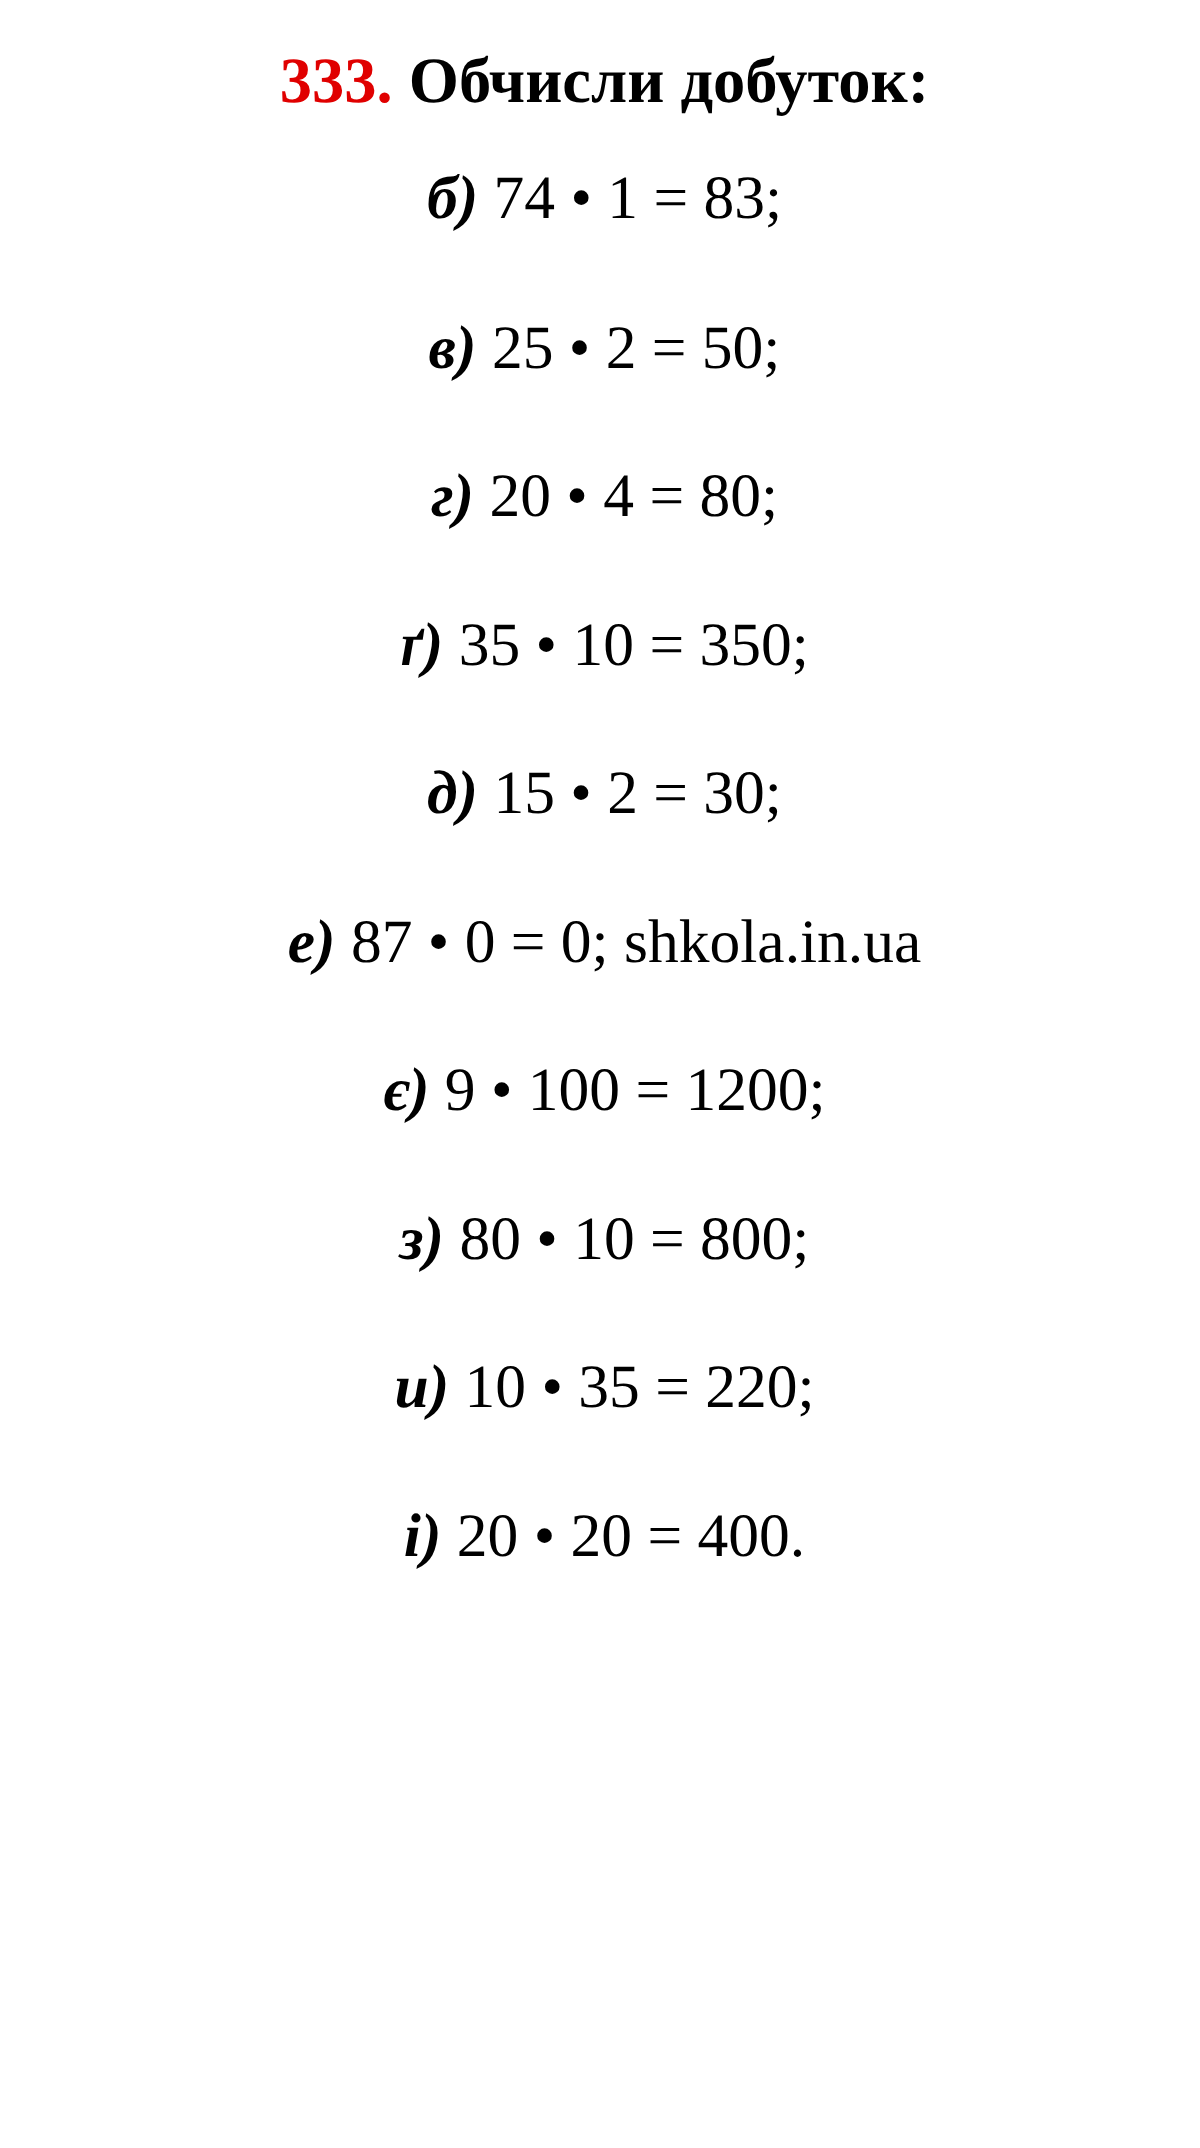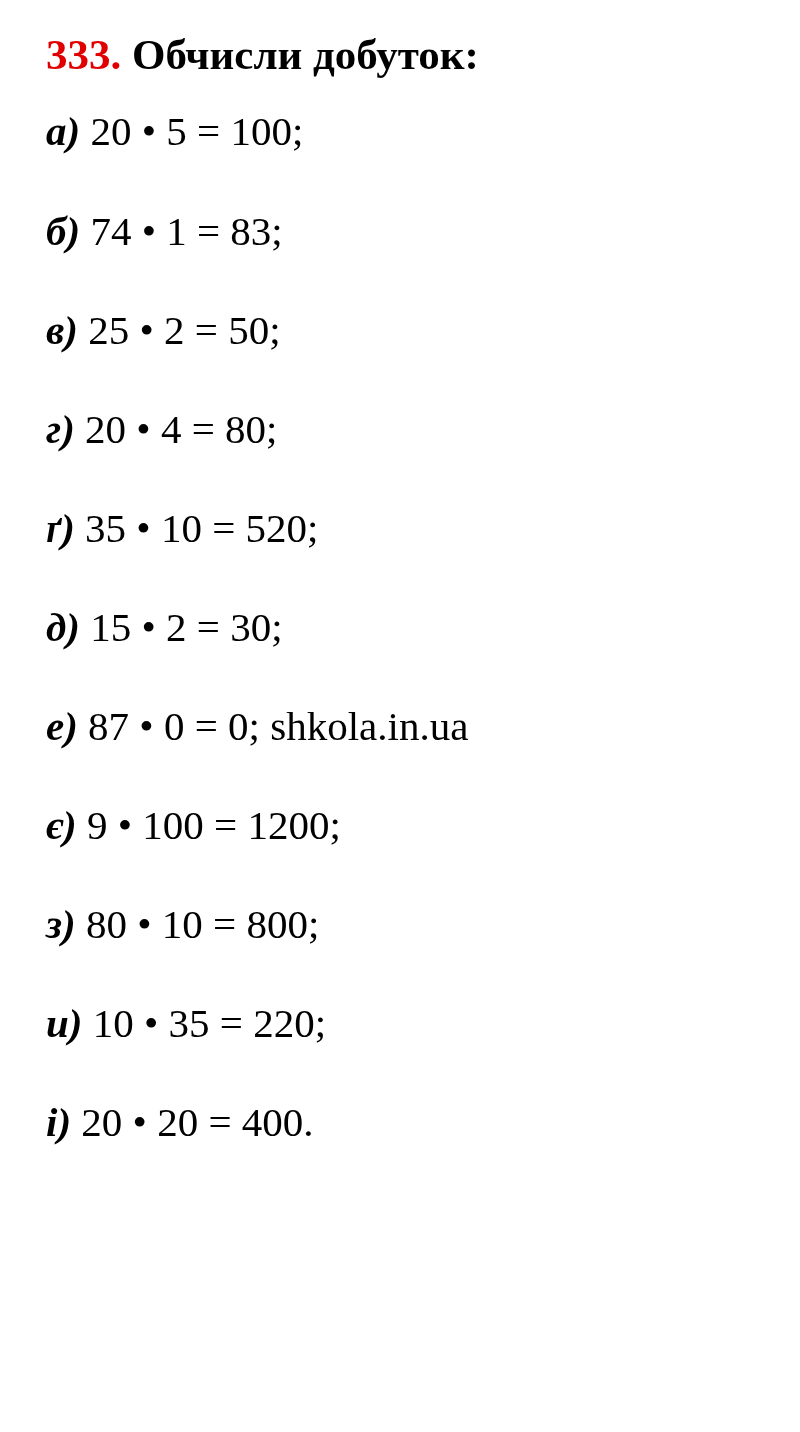--- a/index.html
+++ b/index.html
@@ -13,20 +13,21 @@
     font-family: "Liberation Serif", serif;
     color: #000000;
     overflow: hidden;
   }
   .page {
     width: 800px;
     height: 1432px;
     box-sizing: border-box;
     padding: 30px 40px 0 46px;
     position: relative;
+    text-align: center;
   }
   .heading {
     font-size: 43px;
     font-weight: bold;
     line-height: 1.15;
     margin: 0 0 30px 0;
     white-space: nowrap;
   }
   .heading .num {
     color: #e00000;
@@ -61,42 +62,37 @@
 
 <div class="page">
 
   <div class="heading">
     <span class="num">333.</span>
     <span class="title">Обчисли добуток:</span>
   </div>
 
   <ul class="items">
     <li class="item">
-      <span class="label">а)</span>
-      <span class="expr">20 • 5 = 100;</span>
-      <span class="watermark"></span>
-    </li>
-    <li class="item">
       <span class="label">б)</span>
       <span class="expr">74 • 1 = 83;</span>
       <span class="watermark"></span>
     </li>
     <li class="item">
       <span class="label">в)</span>
       <span class="expr">25 • 2 = 50;</span>
       <span class="watermark"></span>
     </li>
     <li class="item">
       <span class="label">г)</span>
       <span class="expr">20 • 4 = 80;</span>
       <span class="watermark"></span>
     </li>
     <li class="item">
       <span class="label">ґ)</span>
-      <span class="expr">35 • 10 = 520;</span>
+      <span class="expr">35 • 10 = 350;</span>
       <span class="watermark"></span>
     </li>
     <li class="item">
       <span class="label">д)</span>
       <span class="expr">15 • 2 = 30;</span>
       <span class="watermark"></span>
     </li>
     <li class="item">
       <span class="label">е)</span>
       <span class="expr">87 • 0 = 0;</span>

